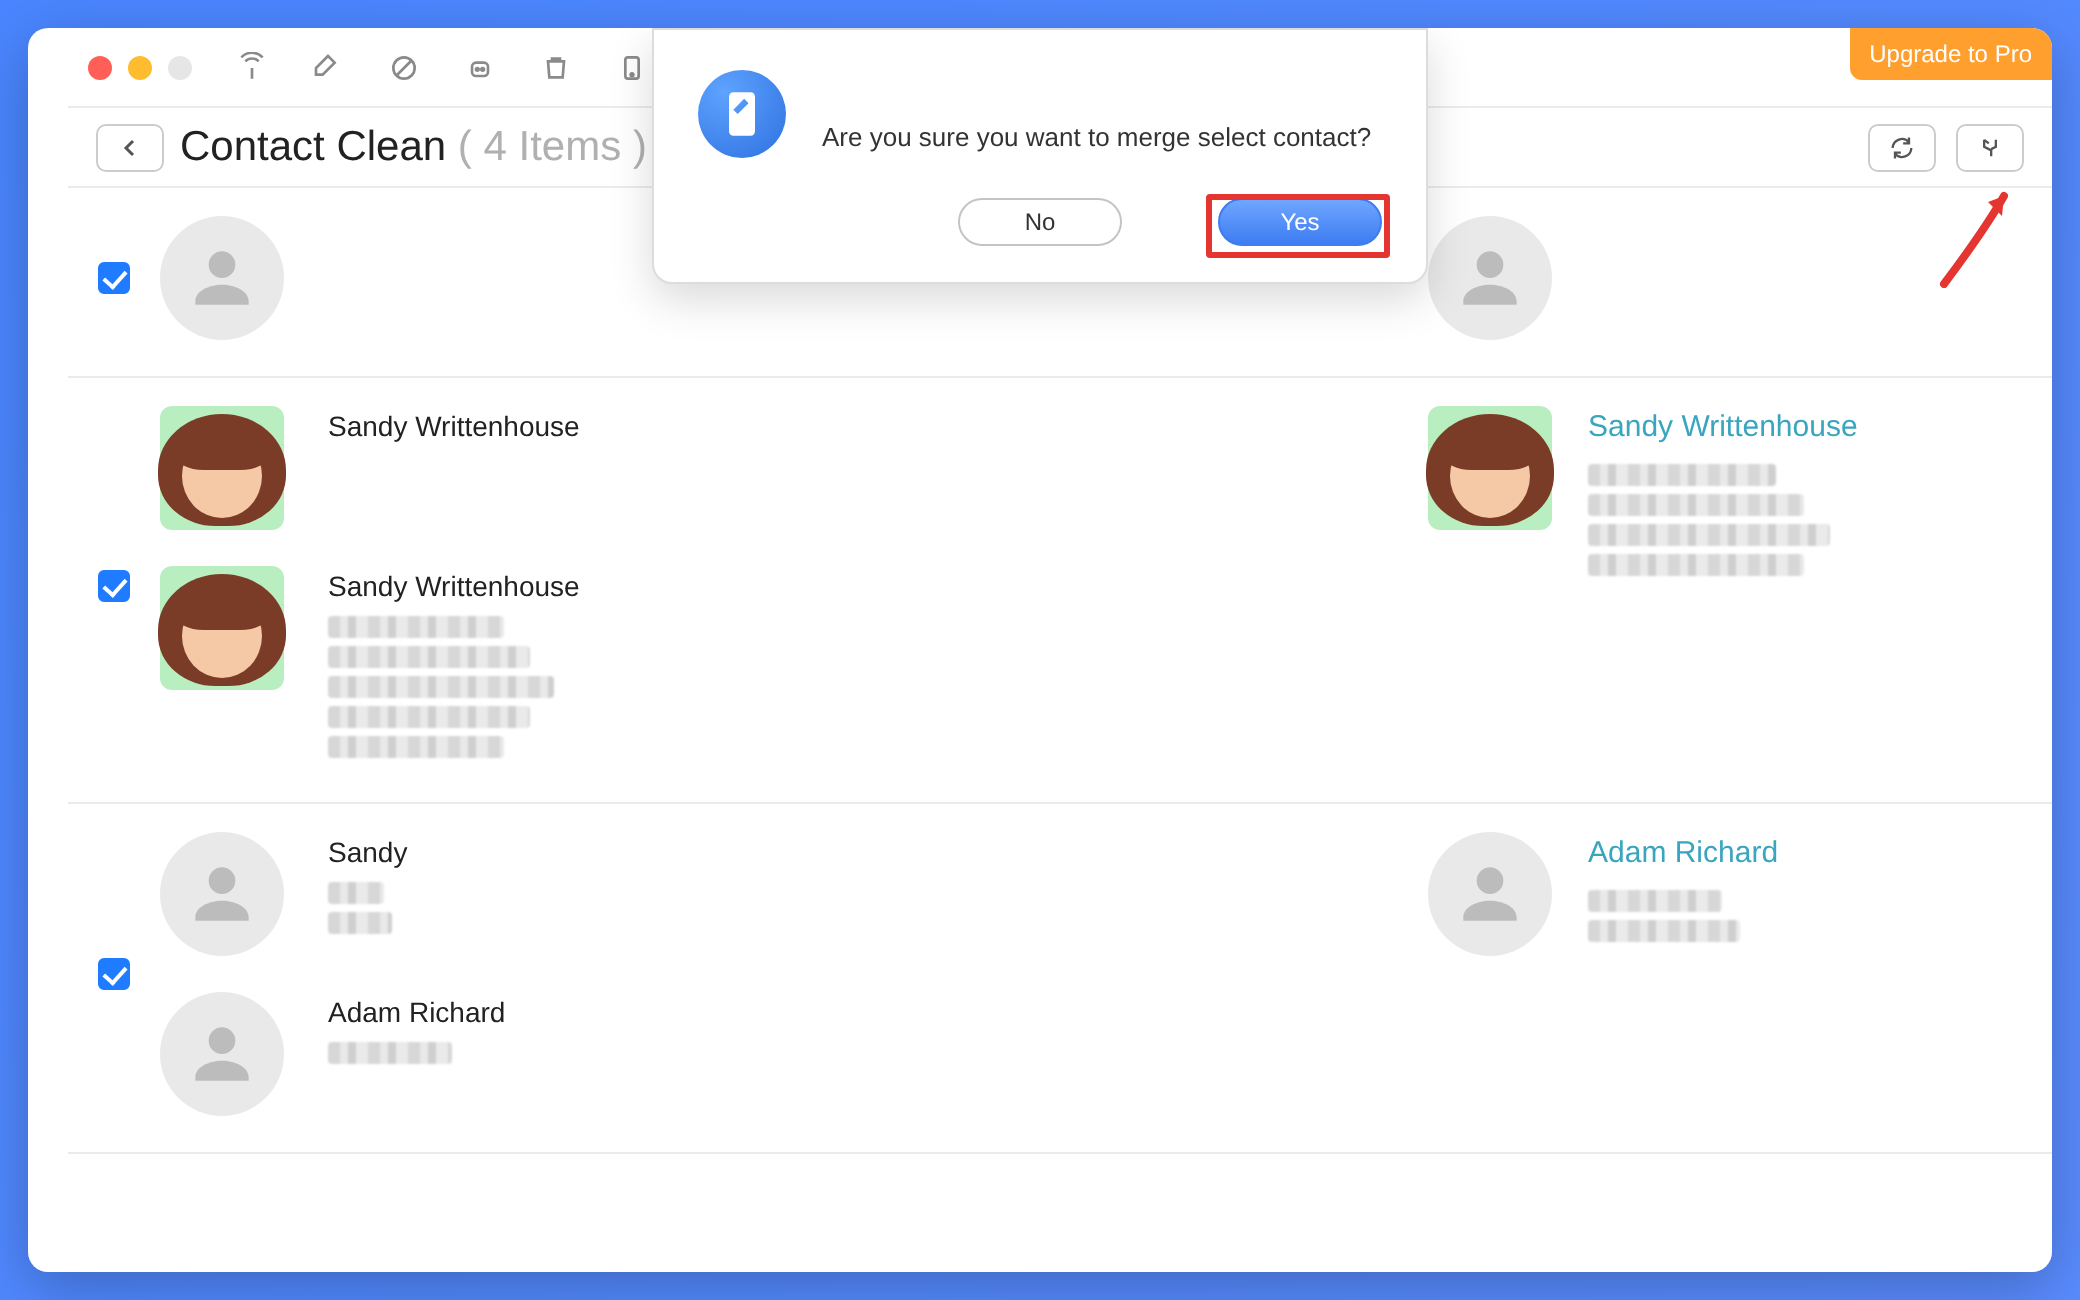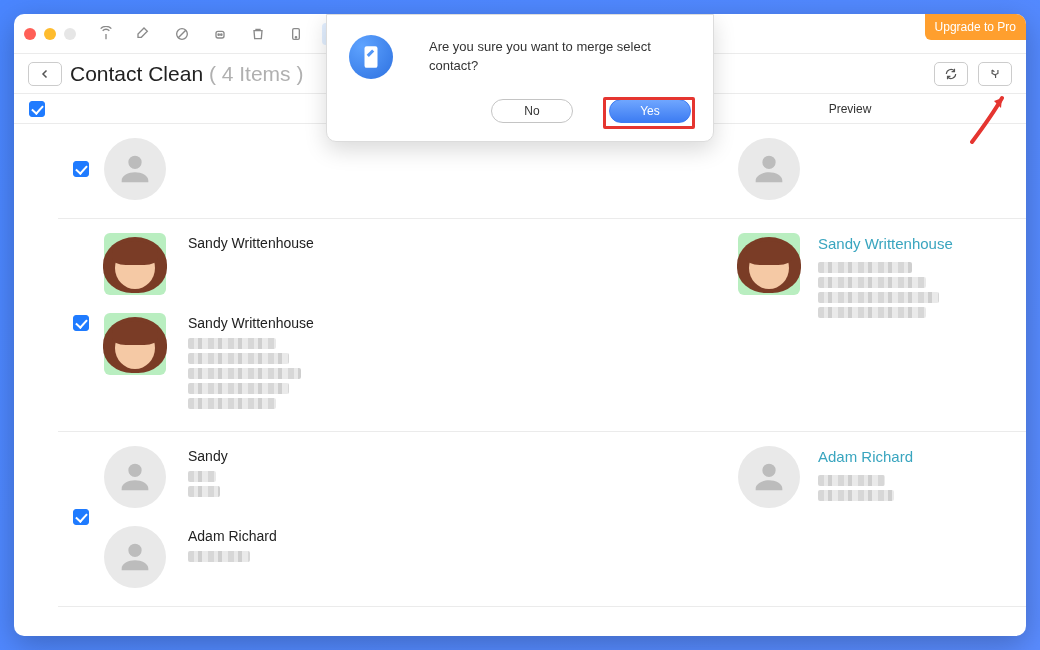--- a/index.html
+++ b/index.html
@@ -1,18 +1,18 @@
 <!DOCTYPE html>
 <html><head>
 <meta charset="utf-8">
 <style>
   * { box-sizing: border-box; margin: 0; padding: 0; }
   html, body { width: 1040px; height: 650px; font-family: -apple-system, "Helvetica Neue", Arial, sans-serif; }
   body { background: linear-gradient(135deg, #4a86ff 0%, #5a8cff 100%); padding: 14px; }
-  .window { position: relative; background: #fff; border-radius: 10px; width: 100%; height: 100%; box-shadow: 0 8px 30px rgba(0,0,0,.25); overflow: hidden; }
+  .window { position: relative; background: #fff; border-radius: 10px; width: 100%; height: 100%; box-shadow: 0 8px 30px rgba(0,0,0,.25); overflow: hidden; padding-left: 20px; }
 
   
   .titlebar { height: 40px; display: flex; align-items: center; padding: 0 10px; border-bottom: 1px solid #ebebeb; }
   .traffic { display: flex; gap: 8px; margin-right: 18px; }
   .dot { width: 12px; height: 12px; border-radius: 50%; }
   .dot.red { background:#ff5f57; }
   .dot.yellow { background:#febc2e; }
   .dot.gray { background:#e6e6e6; }
   .tb-icons { display:flex; gap: 14px; align-items:center; }
   .tb-ic { width: 24px; height: 22px; display:flex;align-items:center;justify-content:center; color:#8a8a8a; font-size:15px; border-radius:4px;}
@@ -28,21 +28,21 @@
   .hdr-btn { width:34px; height:24px; border:1px solid #ccc; border-radius:5px; display:flex;align-items:center;justify-content:center; color:#555; background:#fff; font-size:13px;}
 
   
   .col-header { height: 30px; display:flex; align-items:center; border-bottom:1px solid #ebebeb; font-size:12px; color:#333;}
   .chk-col { width: 46px; display:flex; justify-content:center;}
   .left-col { width: 614px; text-align:center; }
   .right-col { flex:1; text-align:center; }
 
   
   .content { height: calc(100% - 110px); overflow:auto; }
-  .group { display:flex; border-bottom: 1px solid #ebebeb; padding: 14px 0 18px 0; margin-left: 44px;}
+  .group { display:flex; border-bottom: 1px solid #ebebeb; padding: 14px 0 18px 0;}
   .g-check { width:46px; display:flex; align-items:center; justify-content:center;}
   .g-left { width: 614px; }
   .g-right { flex:1; padding-left: 20px; position:relative; display:flex; align-items:flex-start; gap:18px;}
 
   .contact-row { display:flex; align-items:flex-start; gap: 22px; margin-bottom: 18px; }
   .contact-row:last-child { margin-bottom:0;}
   .avatar { width:62px; height:62px; border-radius:50%; background:#e9e9e9; display:flex;align-items:center;justify-content:center; flex-shrink:0;}
   .avatar svg { width:40px; height:40px; fill:#bcbcbc;}
   .avatar.memoji { background:#b9eec0; position:relative; overflow:visible; border-radius:6px;}
   .avatar.memoji .hair { position:absolute; width:64px; height:56px; background:#7a3c26; border-radius:50% 50% 45% 45%; top:4px; left:-1px;}
@@ -53,25 +53,25 @@
   .info .name { font-size:14px; margin-bottom:4px;}
   .info .merged-name { color:#39a5bf; font-size:15px; margin-bottom:6px;}
   .blur-line { height:11px; border-radius:2px; margin:4px 0; background:repeating-linear-gradient(90deg,#d7d7d7 0 6px,#e9e9e9 6px 10px,#cfcfcf 10px 14px,#eaeaea 14px 20px); filter: blur(.4px);}.w70{width:70%}.w80{width:80%}.w90{width:90%}
 
   
   .ck { width:16px; height:16px; border-radius:3px; border:1px solid #1f7bff; background:#1f7bff; position:relative;}
   .ck::after { content:""; position:absolute; left:4px; top:1px; width:5px; height:9px; border:solid #fff; border-width:0 2px 2px 0; transform:rotate(42deg);}
 
   
   .modal { position:absolute; top:0; left:50%; transform:translateX(-50%); width:388px; background:#fff; border:1px solid #dcdcdc; border-bottom-left-radius:10px; border-bottom-right-radius:10px; box-shadow:0 8px 22px rgba(0,0,0,.15); padding: 20px 22px 18px 22px;}
-  .modal-body { display:flex; gap:36px; align-items:center;}
+  .modal-body { display:flex; gap:18px; align-items:flex-end;}
   .modal-icon { width:44px; height:44px; border-radius:50%; background: radial-gradient(circle at 30% 25%, #5ea3ff 0%, #2e71e0 100%); display:flex;align-items:center;justify-content:center; flex-shrink:0;}
   .modal-icon svg { width:26px; height:26px; fill:#fff;}
   .modal-text { font-size:13px; color:#333; line-height:1.45;}
-  .modal-actions { display:flex; justify-content:flex-end; margin-top:20px;}
+  .modal-actions { display:flex; justify-content:flex-end; gap:12px; margin-top:20px;}
   .mbtn { width:82px; height:24px; border-radius:12px; font-size:12px; display:flex;align-items:center;justify-content:center; cursor:pointer;}
   .mbtn.no { background:#fff; border:1px solid #c4c4c4; color:#333;}
   .mbtn.yes { background:linear-gradient(180deg,#6fa6ff,#3d7cf2); color:#fff; border:1px solid #3d7cf2;margin-left:36px;}
   .yes-highlight { position:absolute; border:3px solid #e53530; border-radius:2px; right:18px; bottom:12px; width:92px; height:32px; pointer-events:none;}
 
   
   .arrow { position:absolute; right:16px; top:78px; pointer-events:none;}
   .arrow svg { width:44px; height:52px;}
 
 </style>
@@ -148,27 +148,20 @@
           </svg>
         </div>
       <div class="hdr-btn">
           <svg viewBox="0 0 24 24" width="14" height="14" fill="none" stroke="currentColor" stroke-width="2">
             <path d="M7 5v6l6 3v5M7 5l4 3M17 5v6l-4 2"></path>
           </svg>
         </div>
     </div>
   </div>
 
-  <div class="col-header">
-    <div class="chk-col">
-        <div class="ck"></div>
-      </div>
-    <div class="left-col">PreviContacts</div>
-    <div class="right-col">Preview</div>
-  </div>
 
   <div class="content" id="content">
       <div class="group">
         <div class="g-check">
           <div class="ck"></div>
         </div>
         <div class="g-left">
           <div class="contact-row">
             <div class="avatar">
               <svg viewBox="0 0 24 24">

